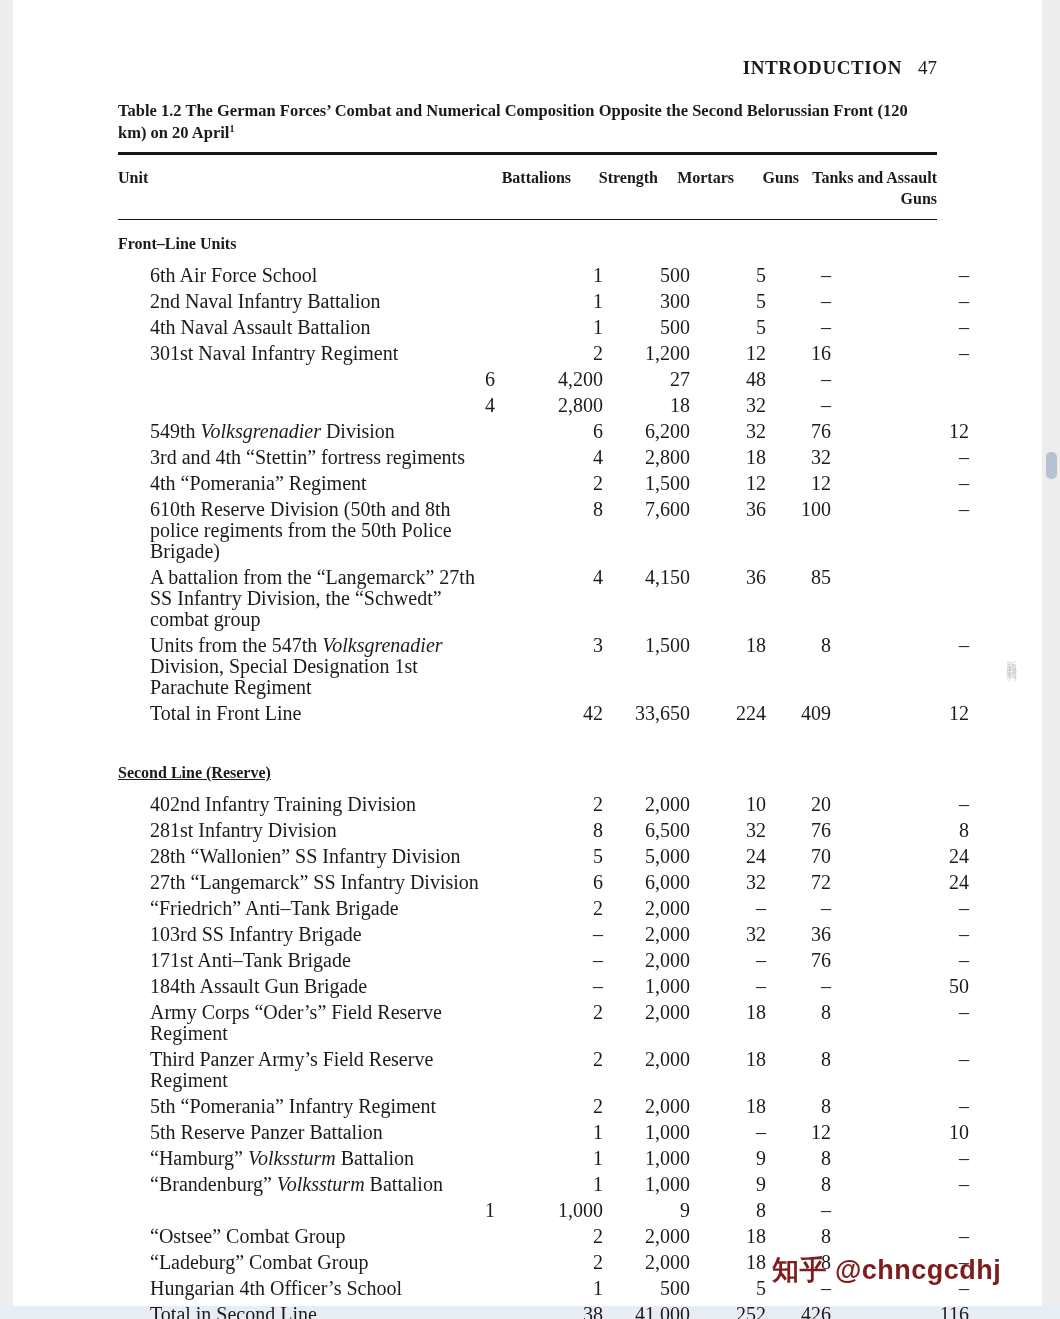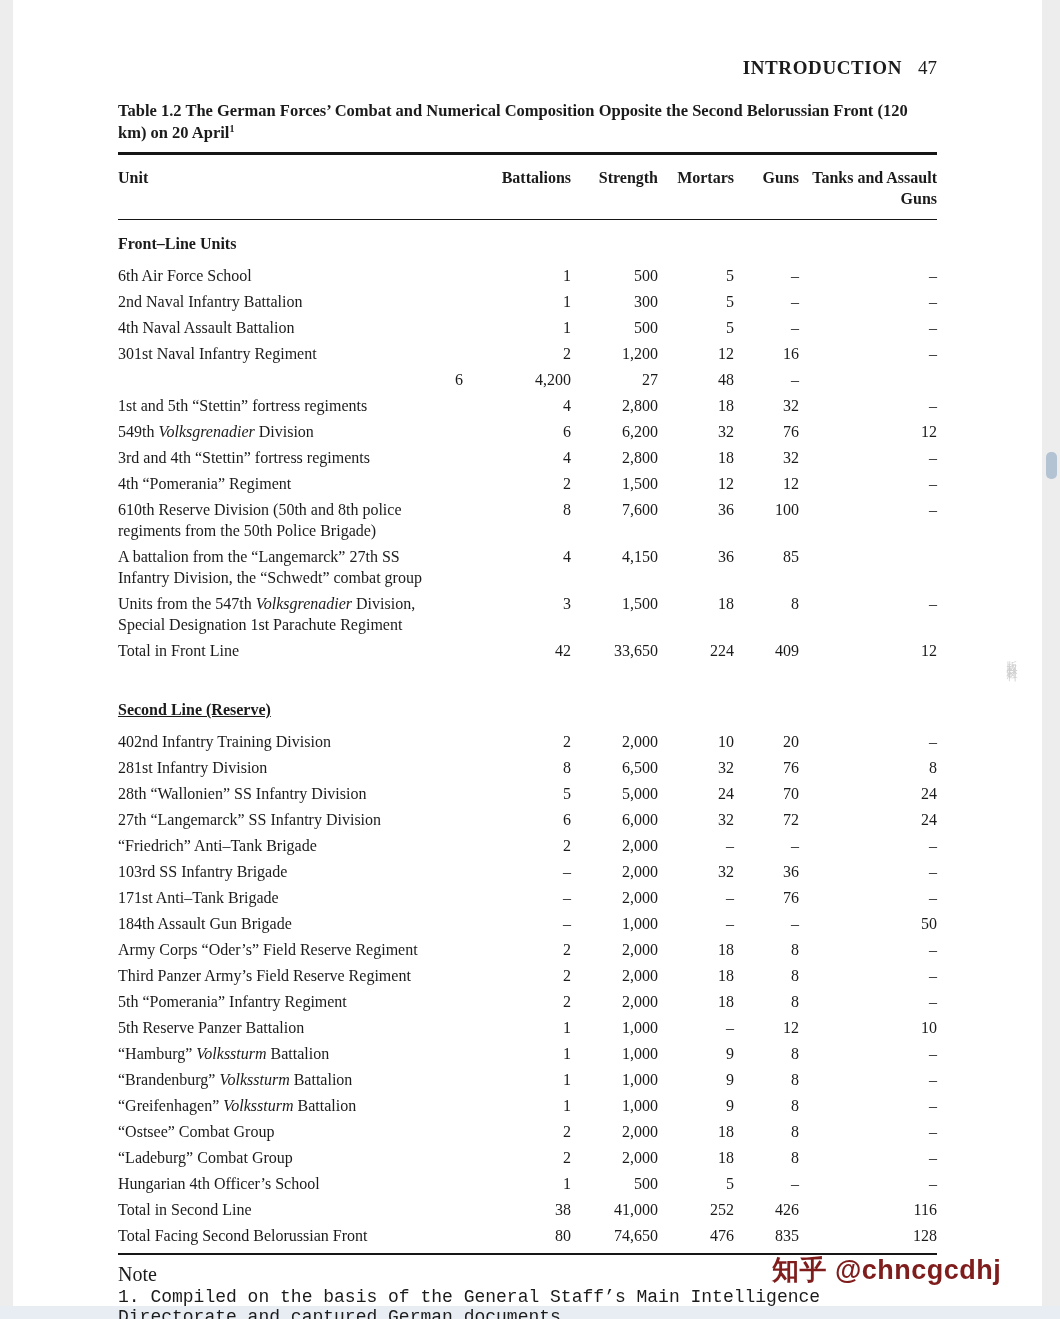--- a/index.html
+++ b/index.html
@@ -28,21 +28,21 @@
   .rule-bottom{border:0;border-top:2.5px solid #161616;margin:5px 0 0;}
 
   .grid-row{display:grid;grid-template-columns:345px 108px 87px 76px 65px 138px;}
   .col-headers{padding:12px 0 10px;font-weight:700;font-size:16px;line-height:21px;align-items:start;}
   .cell.num{text-align:right;}
   .cell.unit{padding-right:8px;}
 
   .section-heading{font-weight:700;font-size:16px;line-height:21px;margin:13px 0 8px;}
   .section-heading.gap{margin-top:36px;text-decoration:underline;}
 
-  .body-row{font-size:16px;line-height:21px;padding:2.5px 0;align-items:start;}
+  .body-row{font-size:20px;line-height:21px;padding:2.5px 0;align-items:start;margin-left:32px;}
 
   .note-label{font-size:20px;line-height:20px;margin-top:9px;}
   .note-text{font-size:18px;line-height:20px;margin-top:3px;font-family:Liberation Mono, monospace;}
 
   .watermark{
     position:absolute;left:772px;top:1252px;white-space:nowrap;
     font-family:"Liberation Sans","DejaVu Sans",sans-serif;
     font-weight:700;font-size:27px;color:#7f1d1d;letter-spacing:0.5px;
     text-shadow:0 0 2px rgba(255,255,255,0.6);
   }
@@ -119,21 +119,20 @@
         <div class="cell num">–</div>
       </div>
       <div class="grid-row body-row">
         <div class="cell num">6</div>
         <div class="cell num">4,200</div>
         <div class="cell num">27</div>
         <div class="cell num">48</div>
         <div class="cell num">–</div>
       </div>
       <div class="grid-row body-row">
-        <div class="cell unit">1st and 5th “Stettin” fortress regiments</div>
         <div class="cell num">4</div>
         <div class="cell num">2,800</div>
         <div class="cell num">18</div>
         <div class="cell num">32</div>
         <div class="cell num">–</div>
       </div>
       <div class="grid-row body-row">
         <div class="cell unit">549th <i>Volksgrenadier</i> Division</div>
         <div class="cell num">6</div>
         <div class="cell num">6,200</div>
@@ -296,21 +295,20 @@
       </div>
       <div class="grid-row body-row">
         <div class="cell unit">“Brandenburg” <i>Volkssturm</i> Battalion</div>
         <div class="cell num">1</div>
         <div class="cell num">1,000</div>
         <div class="cell num">9</div>
         <div class="cell num">8</div>
         <div class="cell num">–</div>
       </div>
       <div class="grid-row body-row">
-        <div class="cell unit">“Greifenhagen” <i>Volkssturm</i> Battalion</div>
         <div class="cell num">1</div>
         <div class="cell num">1,000</div>
         <div class="cell num">9</div>
         <div class="cell num">8</div>
         <div class="cell num">–</div>
       </div>
       <div class="grid-row body-row">
         <div class="cell unit">“Ostsee” Combat Group</div>
         <div class="cell num">2</div>
         <div class="cell num">2,000</div>

